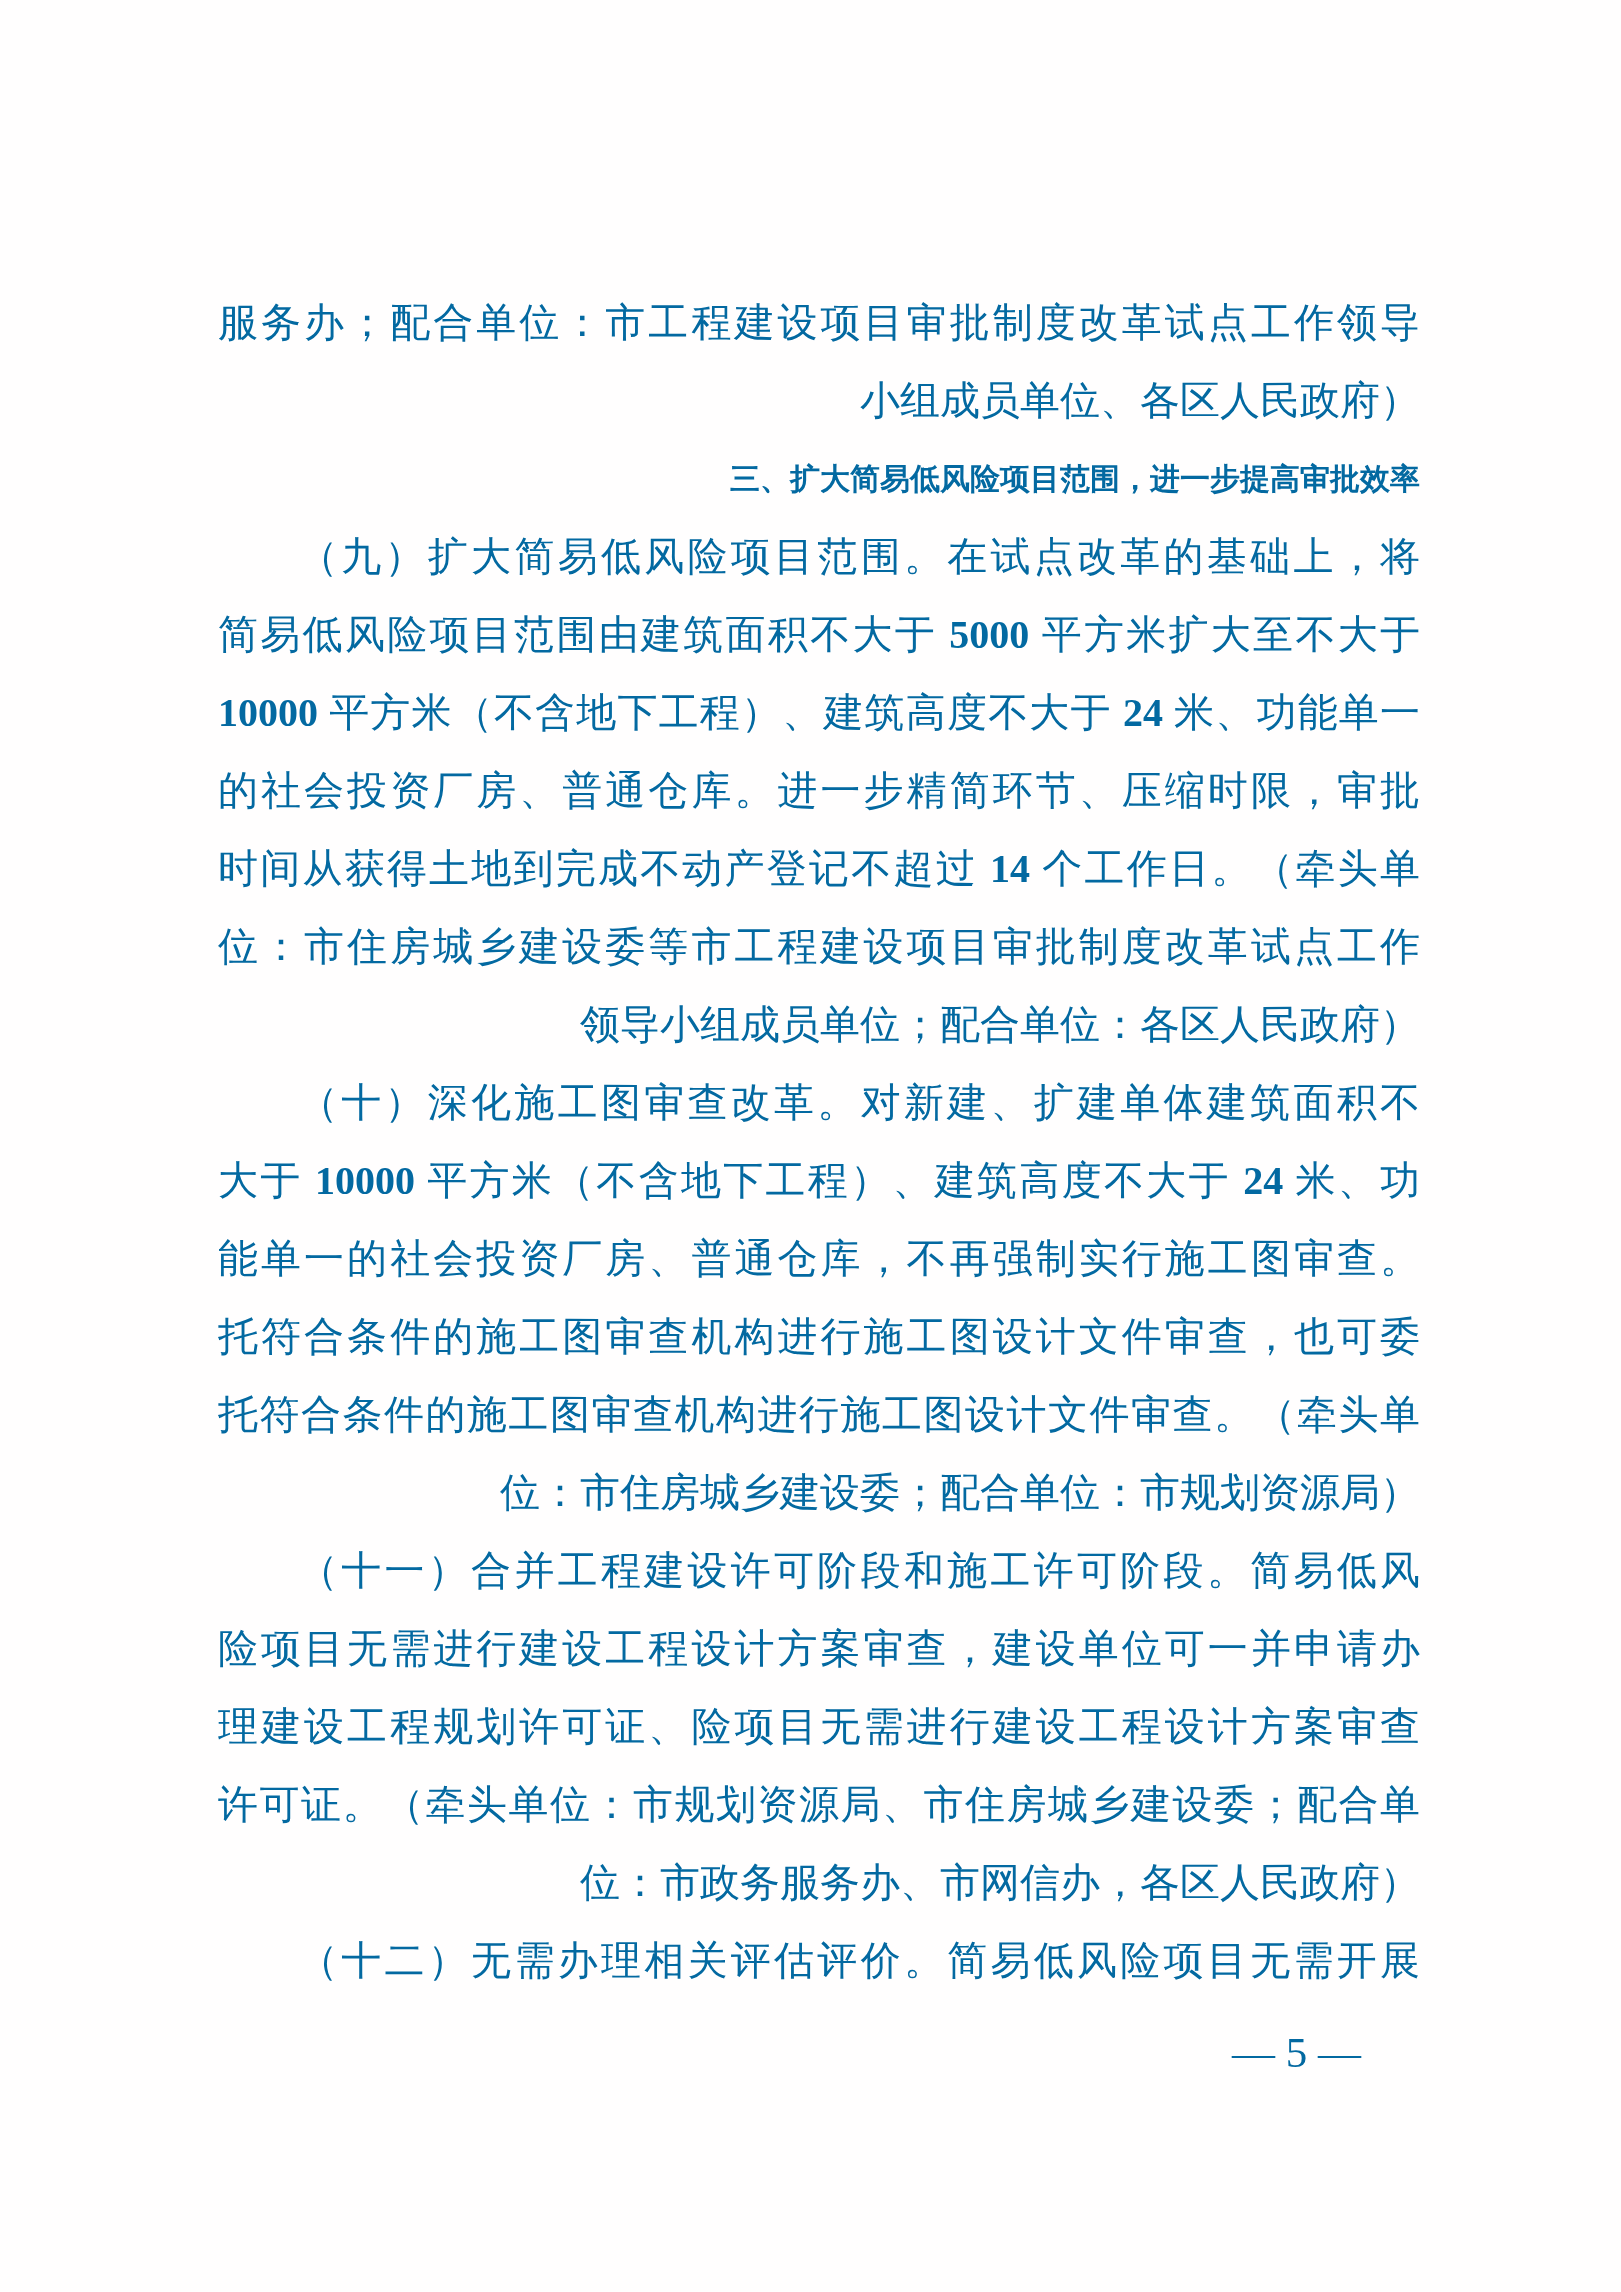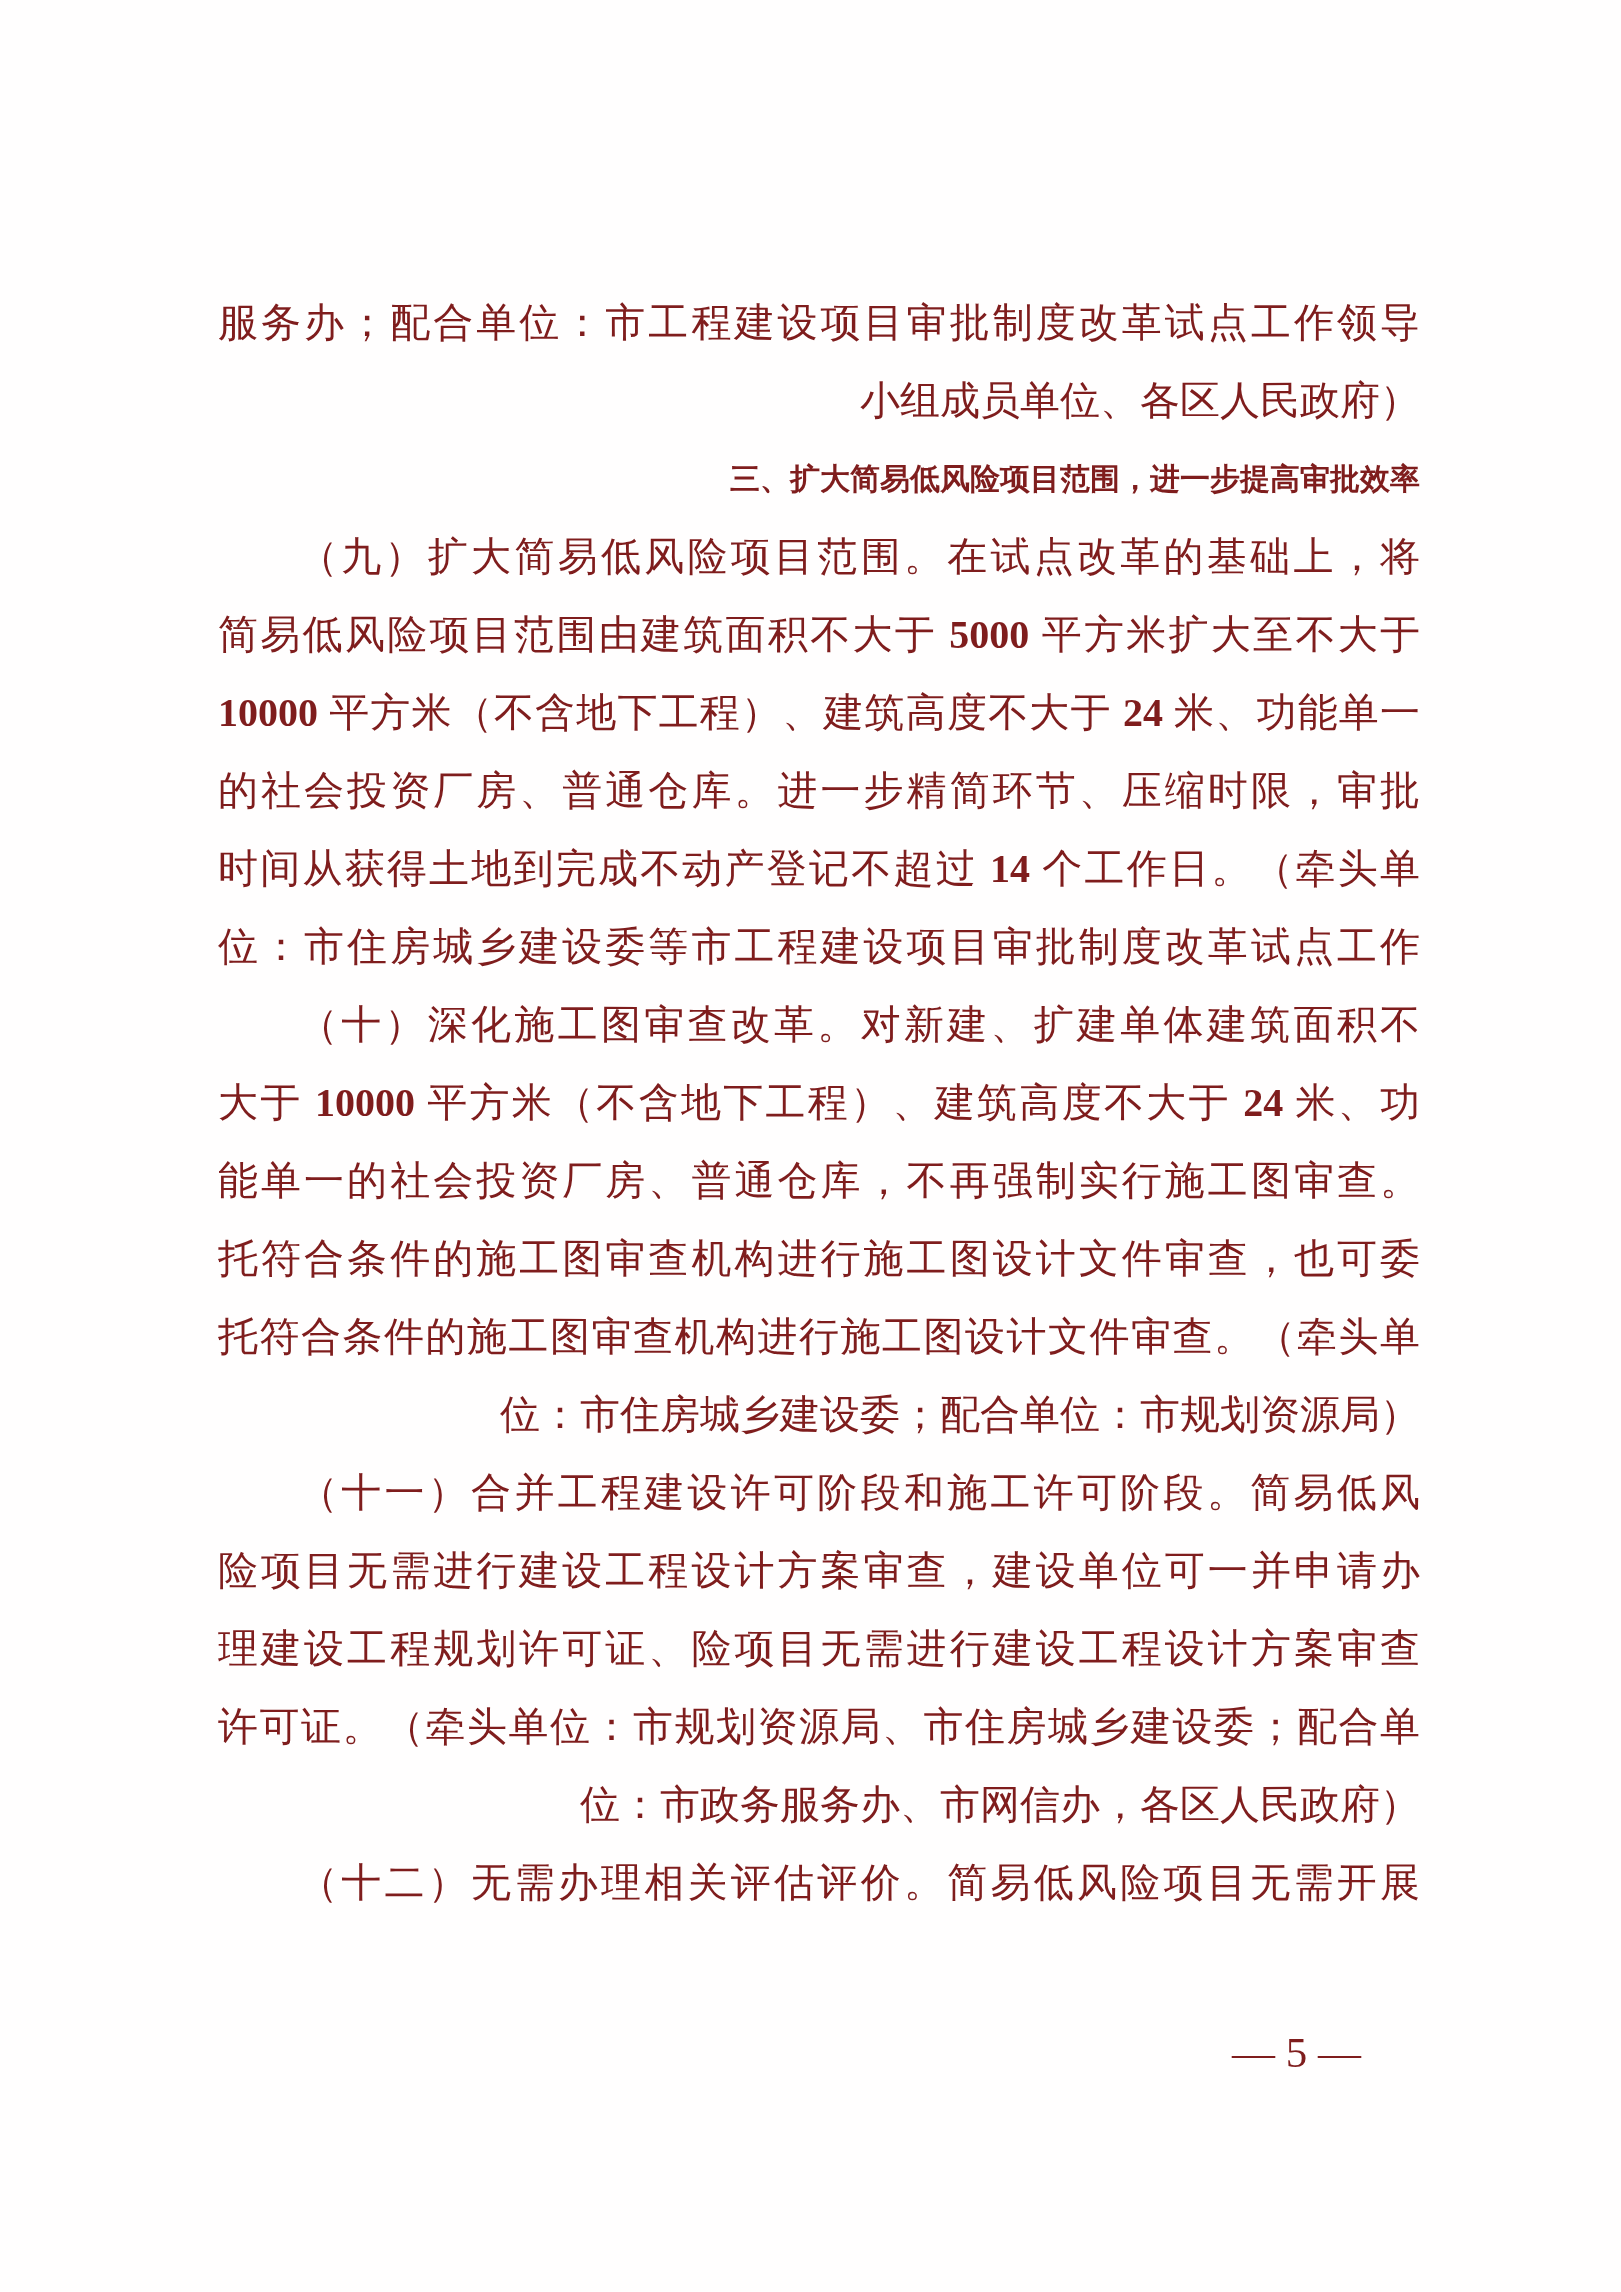--- a/index.html
+++ b/index.html
@@ -7,21 +7,21 @@
     padding: 0;
     background: #ffffff;
   }
   .page {
     position: relative;
     width: 1621px;
     height: 2293px;
     background: #fffefe;
     overflow: hidden;
     font-family: "Liberation Serif", "DejaVu Serif", serif;
-    color: #7f1d1d;
+    color: #0369a1;
   }
   .text-body {
     position: absolute;
     left: 218px;
     top: 284px;
     width: 1202px;
   }
   .line {
     height: 78px;
     line-height: 78px;
@@ -64,20 +64,21 @@
   <div class="text-body">
       <div class="line justify"><span>服务办；配合单位：市工程建设项目审批制度改革试点工作领导</span></div>
       <div class="line"><span>小组成员单位、各区人民政府）</span></div>
       <div class="line heading"><span>三、扩大简易低风险项目范围，进一步提高审批效率</span></div>
       <div class="line justify indent"><span>（九）扩大简易低风险项目范围。在试点改革的基础上，将</span></div>
       <div class="line justify"><span>简易低风险项目范围由建筑面积不大于 </span><span class="bold">5000</span><span> 平方米扩大至不大于</span></div>
       <div class="line justify"><span class="bold">10000</span><span> 平方米（不含地下工程）、建筑高度不大于 </span><span class="bold">24</span><span> 米、功能单一</span></div>
       <div class="line justify"><span>的社会投资厂房、普通仓库。进一步精简环节、压缩时限，审批</span></div>
       <div class="line justify"><span>时间从获得土地到完成不动产登记不超过 </span><span class="bold">14</span><span> 个工作日。（牵头单</span></div>
       <div class="line justify"><span>位：市住房城乡建设委等市工程建设项目审批制度改革试点工作</span></div>
+      <div class="line"><span>领导小组成员单位；配合单位：各区人民政府）</span></div>
       <div class="line justify indent"><span>（十）深化施工图审查改革。对新建、扩建单体建筑面积不</span></div>
       <div class="line justify"><span>大于 </span><span class="bold">10000</span><span> 平方米（不含地下工程）、建筑高度不大于 </span><span class="bold">24</span><span> 米、功</span></div>
       <div class="line justify"><span>能单一的社会投资厂房、普通仓库，不再强制实行施工图审查。</span></div>
       <div class="line justify"><span>托符合条件的施工图审查机构进行施工图设计文件审查，也可委</span></div>
       <div class="line justify"><span>托符合条件的施工图审查机构进行施工图设计文件审查。（牵头单</span></div>
       <div class="line"><span>位：市住房城乡建设委；配合单位：市规划资源局）</span></div>
       <div class="line justify indent"><span>（十一）合并工程建设许可阶段和施工许可阶段。简易低风</span></div>
       <div class="line justify"><span>险项目无需进行建设工程设计方案审查，建设单位可一并申请办</span></div>
       <div class="line justify"><span>理建设工程规划许可证、险项目无需进行建设工程设计方案审查</span></div>
       <div class="line justify"><span>许可证。（牵头单位：市规划资源局、市住房城乡建设委；配合单</span></div>

